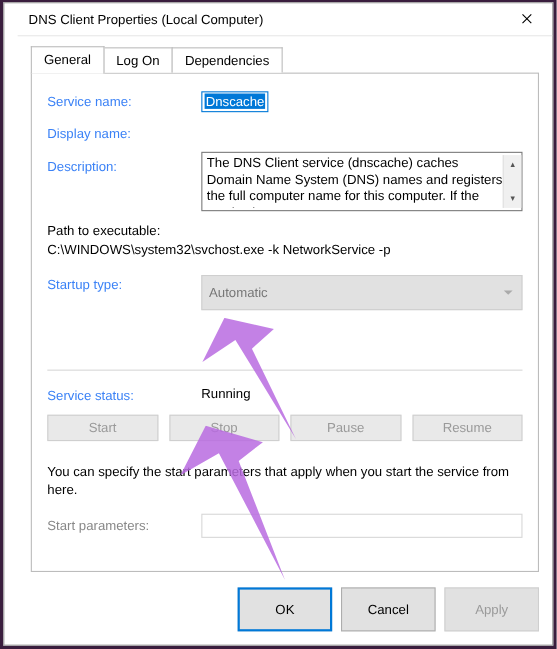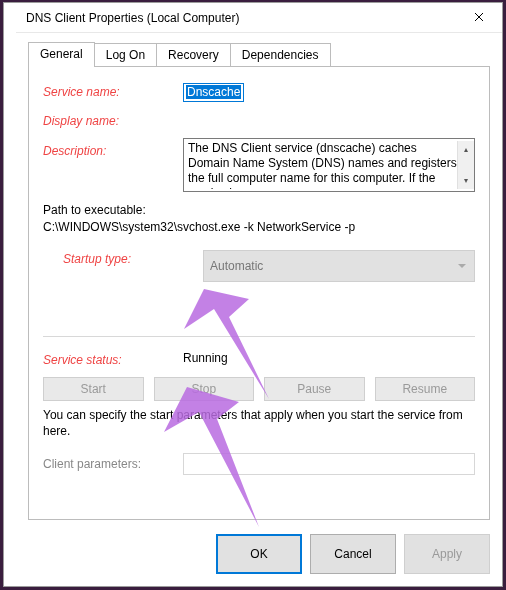--- a/index.html
+++ b/index.html
@@ -79,23 +79,22 @@
     z-index: 1;
     background: #fff;
   }
   .row {
     display: flex;
     align-items: flex-start;
     margin-bottom: 10px;
   }
   .row .lbl {
     width: 140px;
-    color: #ef4444;
+    color: #3b82f6;
     padding-top: 2px;
-    font-style: italic;
   }
   .row .val { flex: 1; }
   .svc-input {
     padding: 1px 2px;
     border: 1px solid #0078d7;
     display: inline-block;
     line-height: 15px;
   }
   .svc-input .hl {
     background: #0078d7;
@@ -152,21 +151,21 @@
     border-top-color: #aaa;
   }
   .hr {
     border: none;
     border-top: 1px solid #d8d8d8;
     margin: 0 0 14px 0;
   }
   .btnrow {
     display: flex;
     gap: 10px;
-    margin-bottom: 6px;
+    margin-bottom: 20px;
   }
   .btn {
     flex: 1;
     height: 24px;
     border: 1px solid #bcbcbc;
     background: #e1e1e1;
     display: flex;
     align-items: center;
     justify-content: center;
     font-size: 12px;
@@ -221,21 +220,20 @@
             <path d="M1 1 L9 9 M9 1 L1 9" stroke="#000" stroke-width="1" fill="none"></path>
           </svg>
       </span>
     </div>
   </div>
 
   <div class="client">
     <div class="tabs">
       <div class="tab active">General</div>
       <div class="tab">Log On</div>
-      <div class="tab">Recovery</div>
       <div class="tab">Dependencies</div>
     </div>
 
     <div class="tabpanel">
 
       <div class="row">
         <div class="lbl">Service name:</div>
         <div class="val">
           <span class="svc-input">
             <span class="hl">Dnscache</span>
@@ -256,21 +254,21 @@
             <div class="arr">▾</div>
           </div>
         </div>
       </div>
 
       <div class="path-block">
         <div>Path to executable:</div>
         <div>C:\WINDOWS\system32\svchost.exe -k NetworkService -p</div>
       </div>
 
-      <div class="row" style="margin-bottom:54px;margin-left:20px;">
+      <div class="row" style="margin-bottom:54px;">
         <div class="lbl disabled">Startup type:</div>
         <div class="combo">
           <span>Automatic</span>
         </div>
       </div>
 
       <hr class="hr">
 
       <div class="row">
         <div class="lbl">Service status:</div>
@@ -280,21 +278,21 @@
       <div class="btnrow">
         <div class="btn disabled">Start</div>
         <div class="btn disabled">Stop</div>
         <div class="btn disabled">Pause</div>
         <div class="btn disabled">Resume</div>
       </div>
 
       <div class="hint">You can specify the start parameters that apply when you start the service from here.</div>
 
       <div class="param-row">
-        <div class="lbl">Client parameters:</div>
+        <div class="lbl">Start parameters:</div>
         <div class="param-input"></div>
       </div>
 
       <svg class="arrow-anno" style="left:140px; top:222px; width:120px; height:120px;">
         <path d="M100,110 L45,20 L15,40 L35,0 L80,10 L60,28 Z" fill="#b96be0" fill-opacity="0.85"></path>
       </svg>
       <svg class="arrow-anno" style="left:110px; top:320px; width:140px; height:150px;">
         <path d="M120,140 L60,25 L25,45 L48,0 L100,15 L78,32 Z" fill="#b96be0" fill-opacity="0.85"></path>
       </svg>
     </div>

